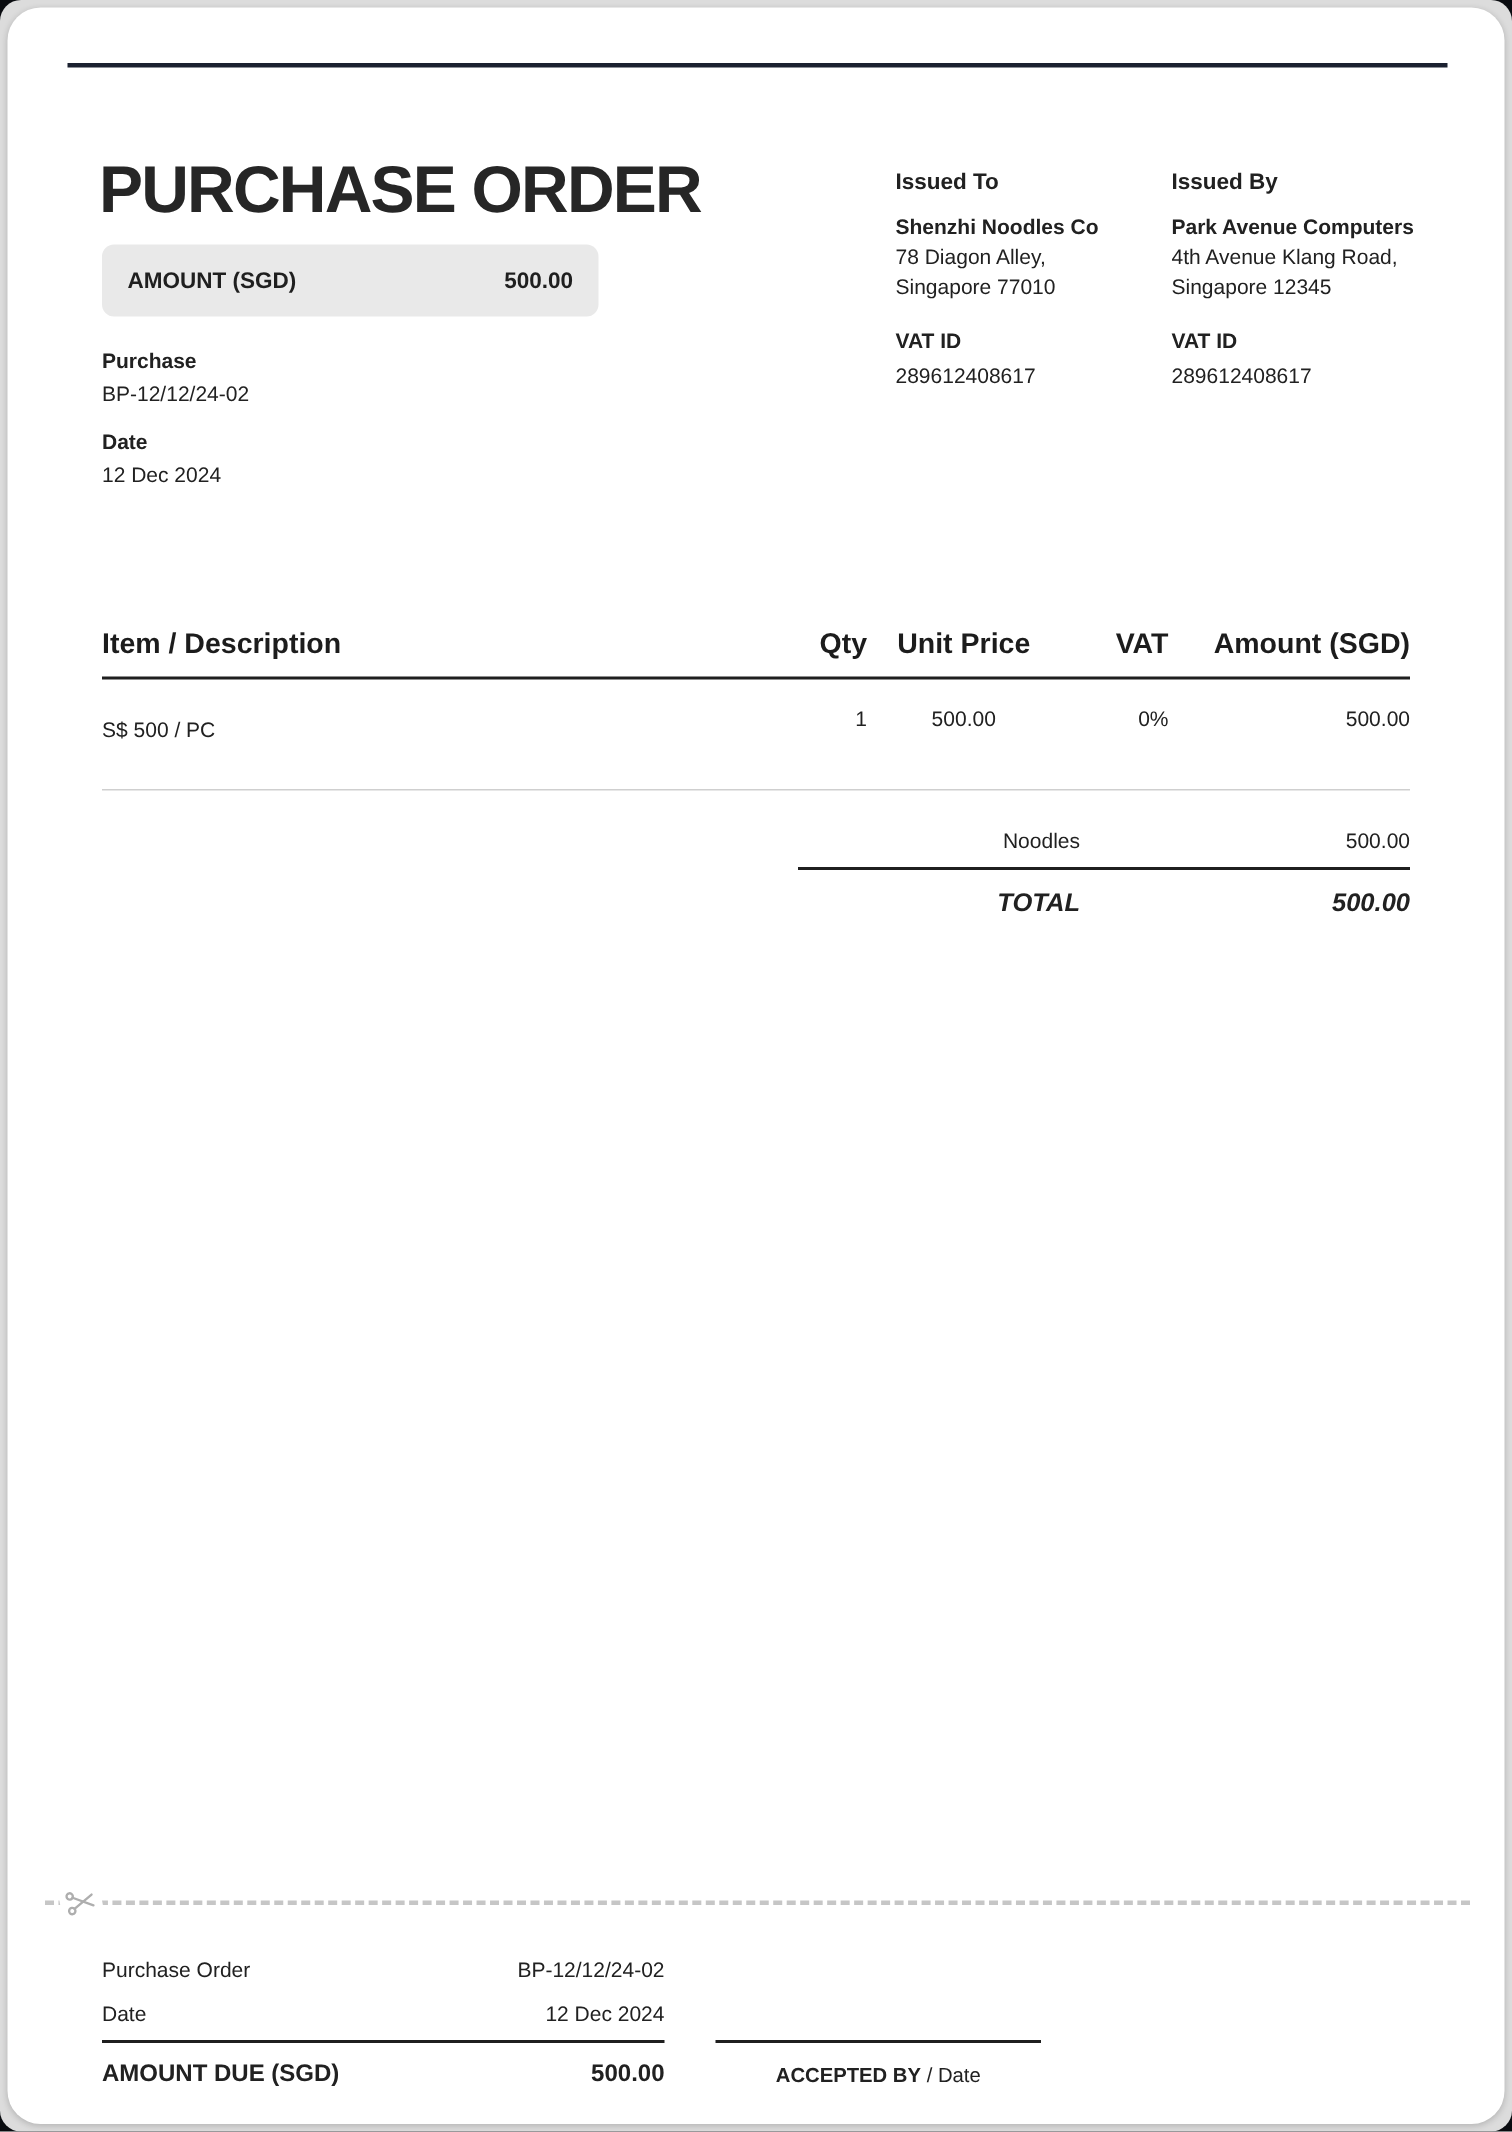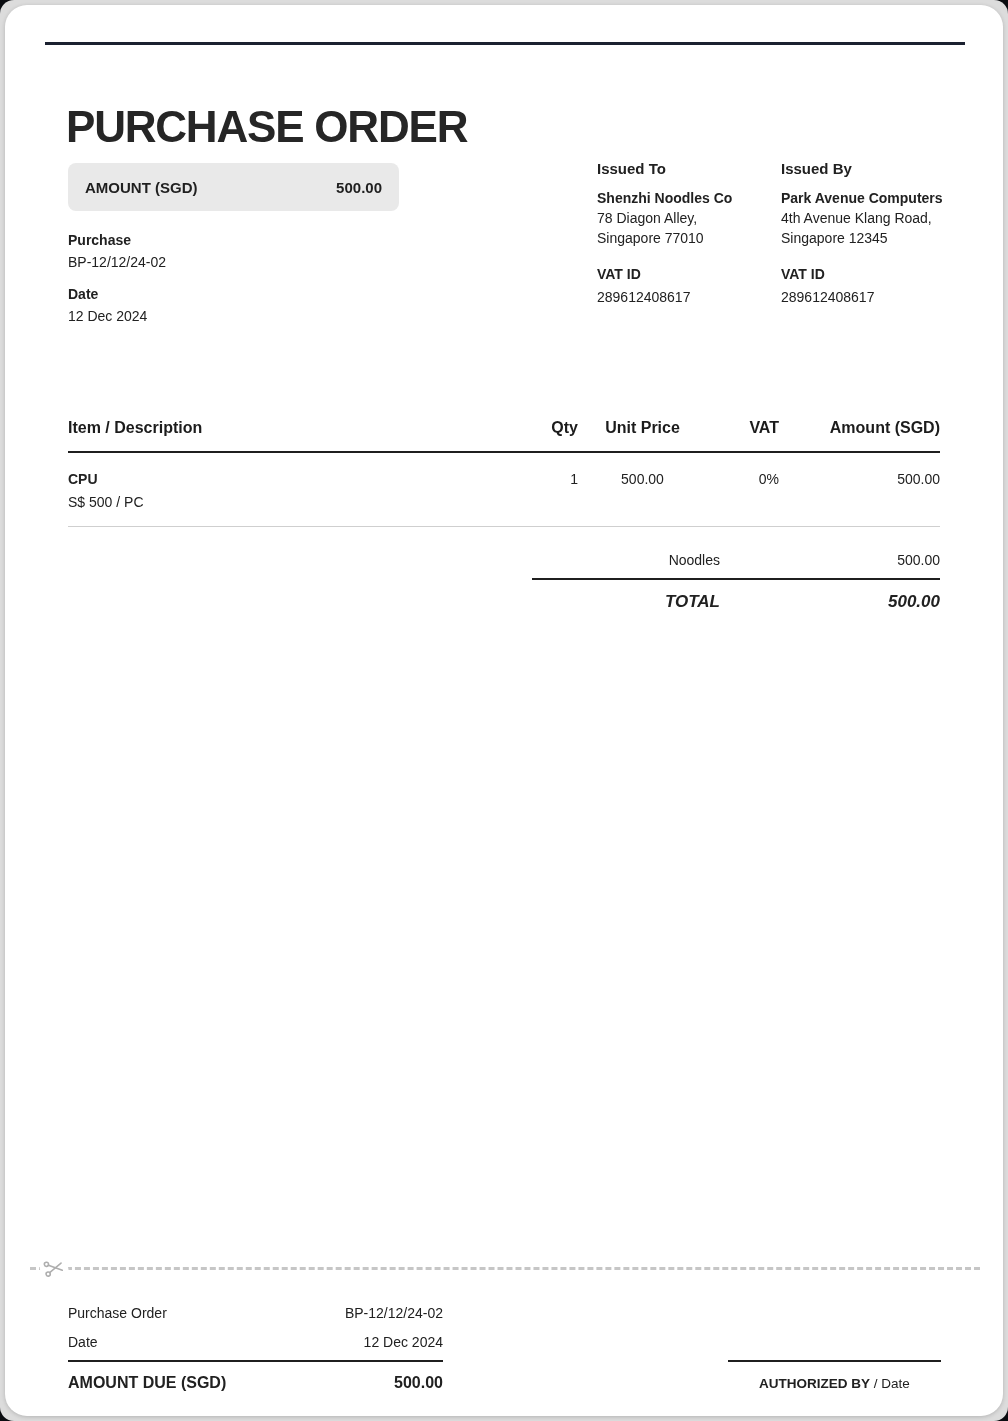--- a/index.html
+++ b/index.html
@@ -43,33 +43,33 @@
   }
   .kv-block { left: 63px; font-size: 14px; line-height: 20px; }
   .kv-block .kv-label { font-weight: 700; margin-bottom: 2px; }
   .ref-block { top: 225px; }
   .date-block { top: 279px; }
 
   
   .party-col { top: 107px; font-size: 14px; line-height: 20px; }
   .party-to { left: 592px; width: 172px; }
   .party-by { left: 776px; width: 162px; }
-  .party-heading { font-size: 15px; font-weight: 700; margin-bottom: 9px; margin-top: 47px; }
+  .party-heading { font-size: 15px; font-weight: 700; margin-bottom: 9px; }
   .party-name { font-weight: 700; }
   .vat-label { font-weight: 700; margin-top: 16px; }
   .vat-value { margin-top: 3px; }
 
   
   .t-row { left: 63px; width: 872px; display: flex; align-items: flex-start; }
   .c-desc { flex: 1; text-align: left; }
   .c-qty { width: 78px; text-align: right; }
   .c-unit { width: 129px; text-align: center; }
   .c-vat { width: 72px; text-align: right; }
   .c-amt { width: 161px; text-align: right; }
-  .table-head { top: 414px; font-size: 16px; font-weight: 700; color: #1c1c1c; }
+  .table-head { top: 414px; font-size: 19px; font-weight: 700; color: #1c1c1c; }
   .head-rule { top: 446px; left: 63px; width: 872px; height: 2px; background: #1f1f1f; }
   .item-row { top: 466px; font-size: 14px; }
   .item-name { font-weight: 700; }
   .item-detail { font-weight: 400; margin-top: 7px; }
   .row-rule { top: 521px; left: 63px; width: 872px; height: 1px; background: #cfcfcf; }
 
   .sum-row { left: 63px; width: 872px; display: flex; }
   .sum-spacer { flex: 1; }
   .sum-label { width: 188px; text-align: right; }
   .sum-value { width: 220px; text-align: right; }
@@ -150,21 +150,20 @@
       <div class="c-desc">Item / Description</div>
       <div class="c-qty">Qty</div>
       <div class="c-unit">Unit Price</div>
       <div class="c-vat">VAT</div>
       <div class="c-amt">Amount (SGD)</div>
     </div>
     <div class="abs head-rule"></div>
 
     <div class="abs t-row item-row">
       <div class="c-desc">
-        <div class="item-name">CPU</div>
         <div class="item-detail">S$ 500 / PC</div>
       </div>
       <div class="c-qty">1</div>
       <div class="c-unit">500.00</div>
       <div class="c-vat">0%</div>
       <div class="c-amt">500.00</div>
     </div>
     <div class="abs row-rule"></div>
 
     <div class="abs sum-row subtotal-row">
@@ -201,23 +200,23 @@
         <span>Date</span>
         <span>12 Dec 2024</span>
       </div>
       <div class="remit-rule"></div>
       <div class="remit-due">
         <span>AMOUNT DUE (SGD)</span>
         <span>500.00</span>
       </div>
     </div>
 
-
-    <div class="abs sig-block sig-2">
+    <div class="abs sig-block sig-1">
       <div class="sig-line"></div>
       <div class="sig-label">
-        <span class="b">AUTHORIZED BY</span>
+        <span class="b">ACCEPTED BY</span>
         <span class="r">/ Date</span>
       </div>
     </div>
+
 
   </div>
 </div>
 
 </body></html>

